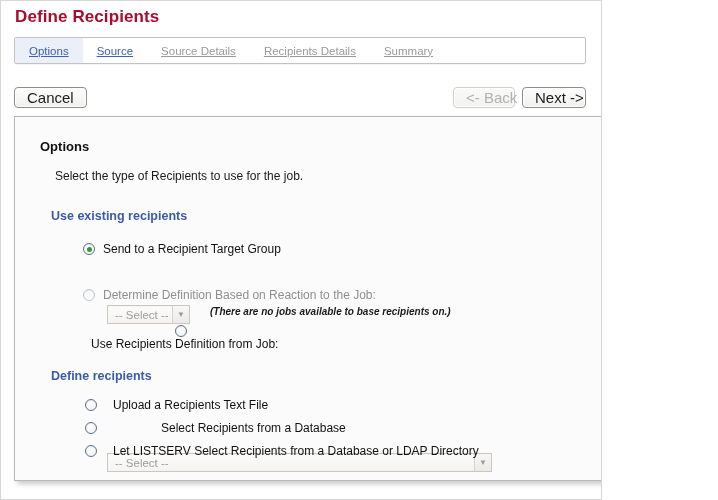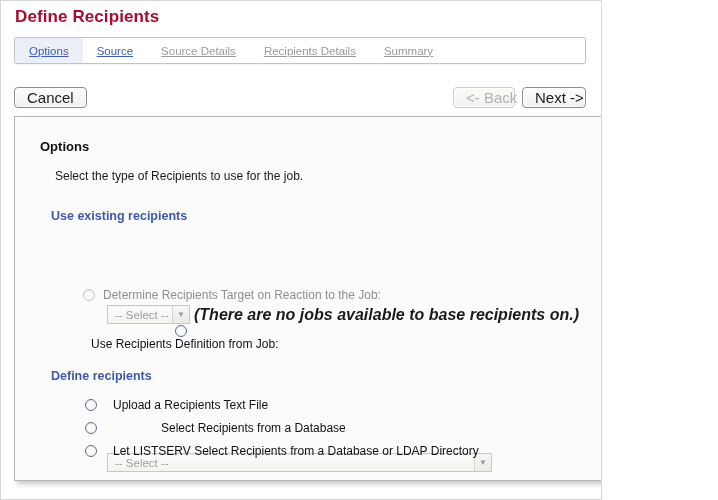--- a/index.html
+++ b/index.html
@@ -213,22 +213,22 @@
     justify-content: center;
     color: #9a9a9a;
     font-size: 8px;
     line-height: 1;
   }
   #sel-reaction { left: 92px; top: 188px; width: 83px; }
   #sel-jobdef   { left: 92px; top: 336px; width: 385px; }
 
   .hint-text {
     position: absolute;
-    left: 179px; top: 189px;
-    font-size: 16px;
+    left: 195px; top: 189px;
+    font-size: 10px;
     font-style: italic;
     font-weight: bold;
     color: #1b1b1b;
     white-space: nowrap;
   }
 </style>
 </head>
 <body>
 
 <div id="page">
@@ -273,25 +273,29 @@
     </svg>
   </div>
 
   <div class="panel">
 
     <div class="section-title">Options</div>
     <div class="intro-text">Select the type of Recipients to use for the job.</div>
 
     <div class="group-heading" id="grp-existing">Use existing recipients</div>
 
+    <div class="radio-row" id="r1">
+      <span class="radio checked"></span>
+      <span class="radio-label">Send to a Recipient Target Group</span>
+    </div>
 
 
     <div class="radio-row disabled" id="r3">
       <span class="radio dim"></span>
-      <span class="radio-label">Determine Recipients Target on Reaction to the Job:</span>
+      <span class="radio-label">Determine Definition Based on Reaction to the Job:</span>
     </div>
 
     <div class="select" id="sel-reaction">
       <span class="sel-value">-- Select --</span>
       <span class="sel-arrow">▼</span>
     </div>
     <div class="hint-text">(There are no jobs available to base recipients on.)</div>
 
     <div class="radio-row" id="r4">
       <span class="radio"></span>

